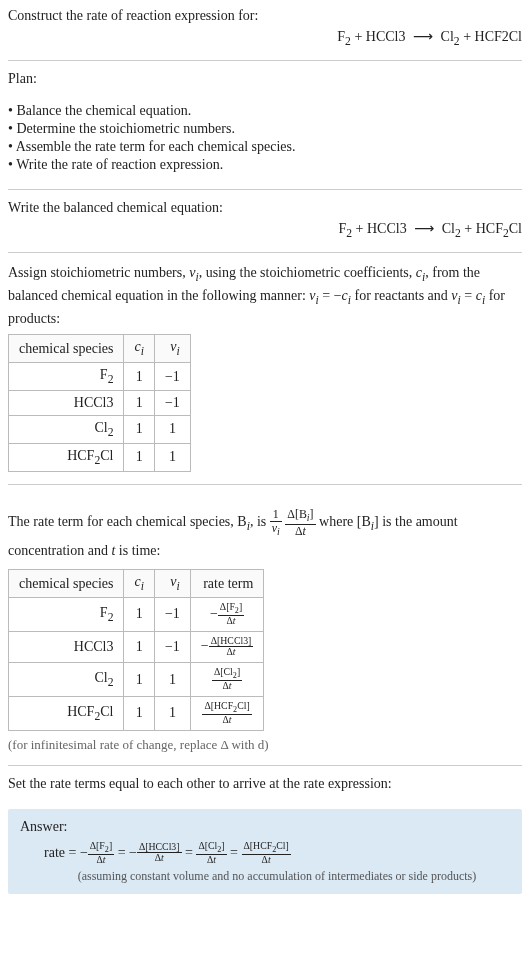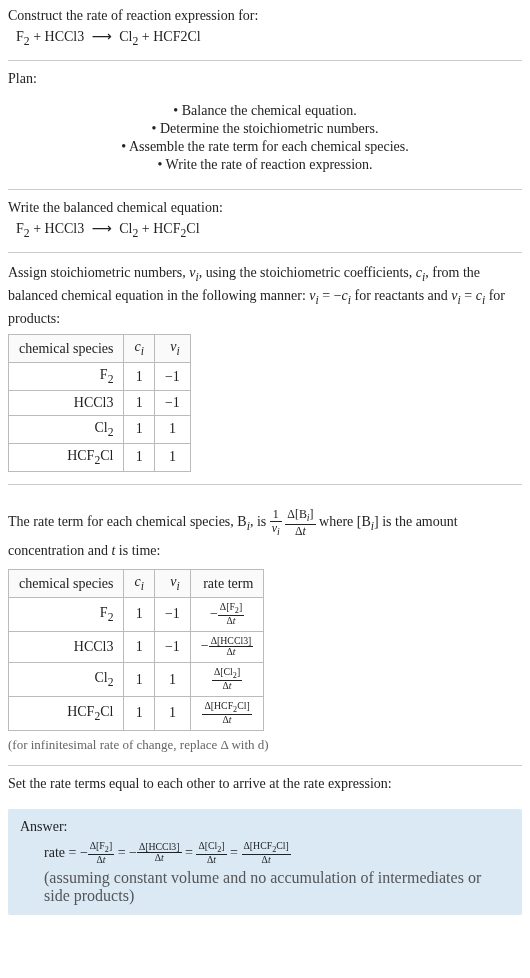--- a/index.html
+++ b/index.html
@@ -18,21 +18,22 @@
     .section {
       margin-bottom: 12px;
     }
     .hr {
       border: none;
       border-top: 1px solid #ccc;
       margin: 10px 0;
     }
     .equation {
       font-family: Georgia, serif;
-      margin: 4px 8px;
+      margin: 4px 0;
+      text-align: right;
     }
     .frac {
       display: inline-block;
       vertical-align: middle;
       text-align: center;
       font-size: 0.85em;
       line-height: 1.1;
     }
     .frac .num {
       display: block;
@@ -73,28 +74,28 @@
       border-radius: 2px;
       margin-top: 17px;
     }
     .answer-box .label {
       margin-bottom: 6px;
     }
     .answer-box .indent {
       padding-left: 24px;
     }
     .answer-box .small-note {
-      font-size: 16px;
+      font-size: 12px;
       color: #555;
       padding-left: 24px;
       margin-top: 4px;
+      text-align: center;
     }
     .bullet-list {
       margin: 16px 0;
-      text-align: center;
     }
     .bullet-list div {
       margin: 2px 0;
     }
     .arrow {
       display: inline-block;
       padding: 0 4px;
     }
   </style>
 </head>

